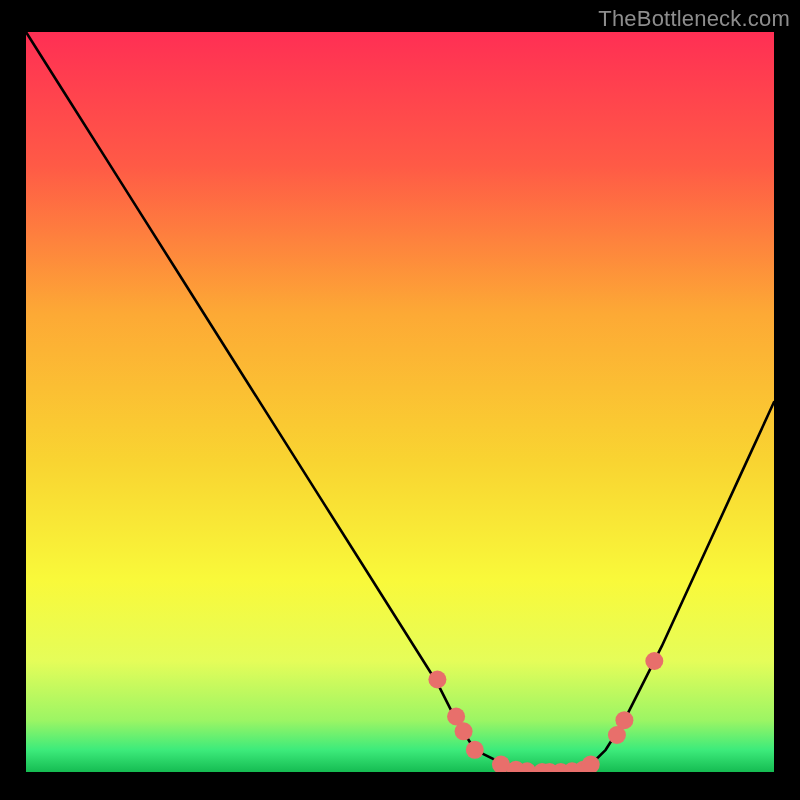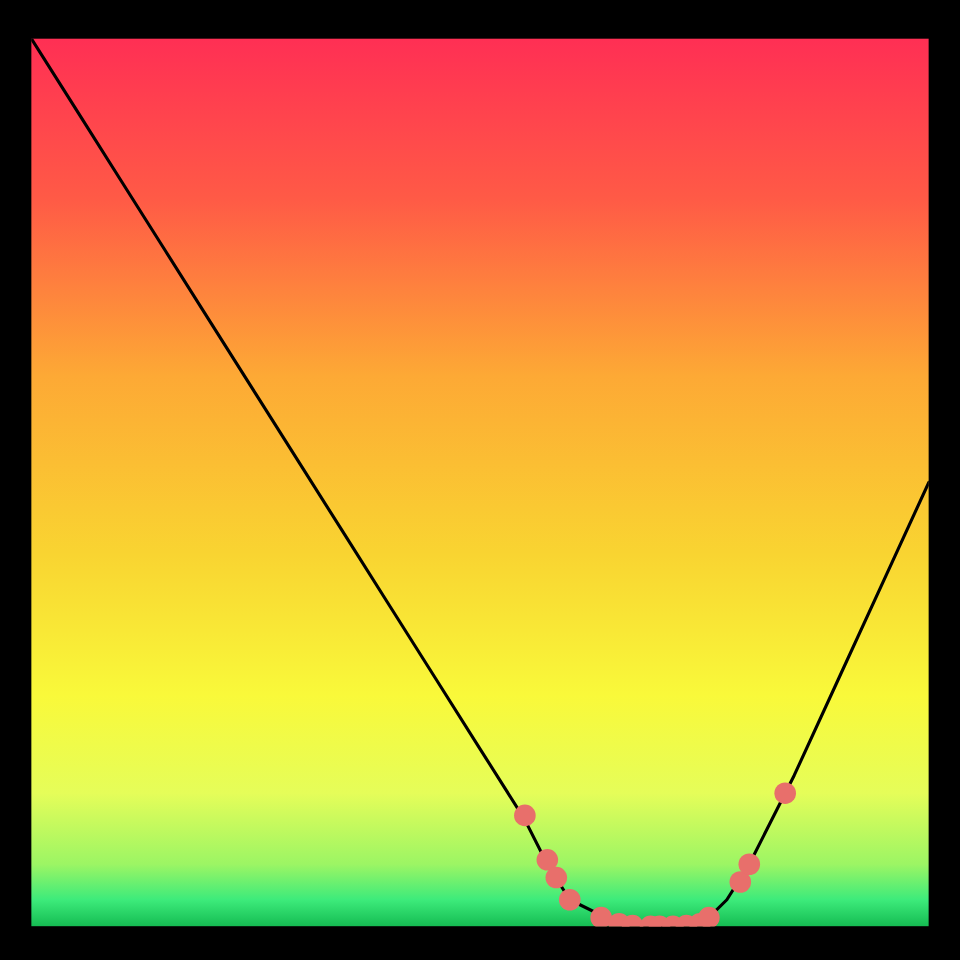--- a/index.html
+++ b/index.html
@@ -36,20 +36,21 @@
   svg.plot {
     width: 748px;
     height: 740px;
     display: block;
   }
 </style>
 </head>
 <body>
 
 <div class="outer">
+  <div class="attribution">TheBottleneck.com</div>
   <div class="plot-wrap">
     <svg class="plot" viewBox="0 0 748 740" preserveAspectRatio="none">
       <defs>
         <linearGradient id="bg-grad" x1="0" y1="0" x2="0" y2="1">
           <stop offset="0%" stop-color="#FF2F54"></stop>
           <stop offset="18%" stop-color="#FF5A46"></stop>
           <stop offset="38%" stop-color="#FDA935"></stop>
           <stop offset="58%" stop-color="#F9D431"></stop>
           <stop offset="74%" stop-color="#F9F93A"></stop>
           <stop offset="85%" stop-color="#E5FD59"></stop>

